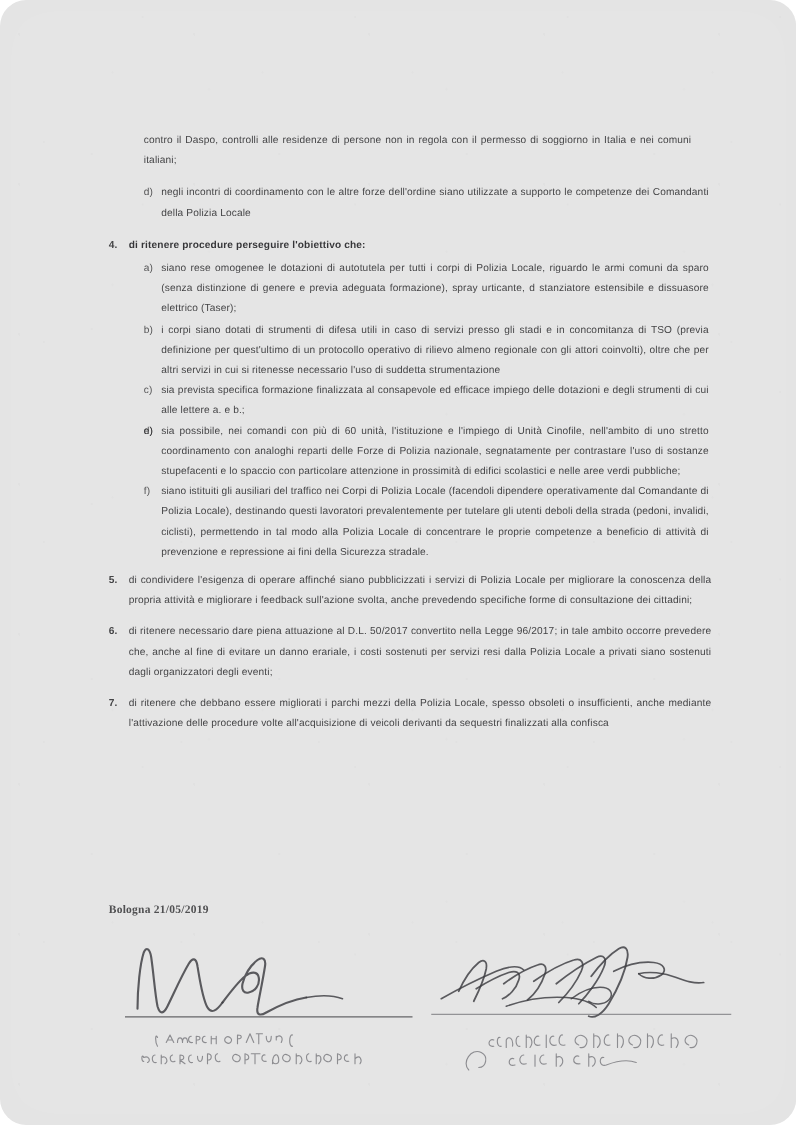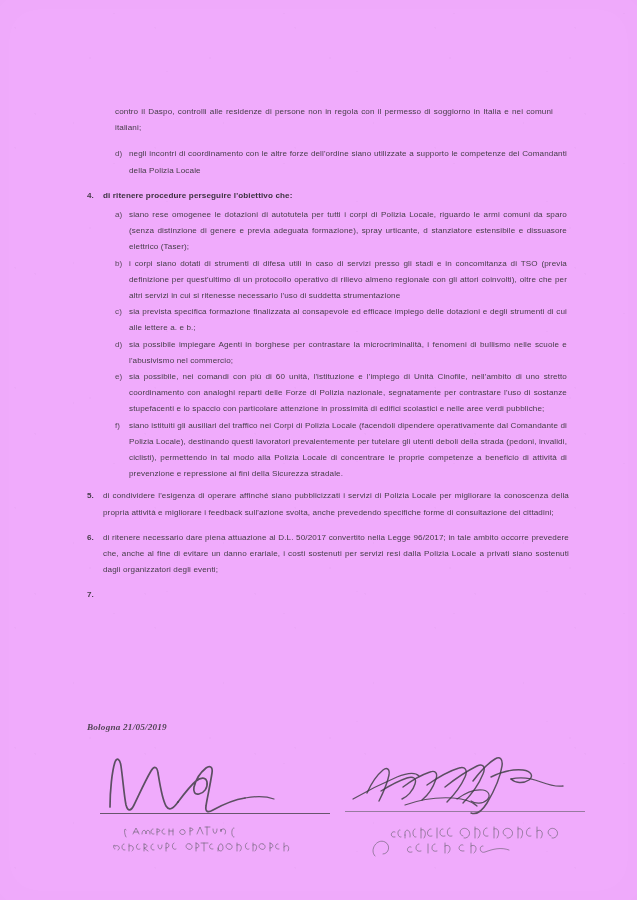--- a/index.html
+++ b/index.html
@@ -13,23 +13,24 @@
     height: 900px;
     position: relative;
     overflow: hidden;
     font-family: "Liberation Sans", sans-serif;
   }
 
   
   .page {
     position: absolute;
     inset: 0;
-    background: #f0abfc;
+    background: #e5e5e5;
     
     box-shadow: inset 0 0 40px rgba(0,0,0,0.012);
+    border-radius: 21px;
   }
 
   
   .scan-noise {
     position: absolute;
     inset: 0;
     pointer-events: none;
     opacity: .55;
     background-image:
       radial-gradient(circle at 11% 23%, rgba(0,0,0,.035) 0 1px, transparent 1px),
@@ -105,21 +106,20 @@
   .sp-l { height: 9px; }
 
   b, strong { font-weight: bold; color: #1f1f22; }
 
   
   .date-line {
     position: absolute;
     left: 87px;
     top: 722px;
     font-family: "Liberation Serif", serif;
-    font-style: italic;
     font-weight: bold;
     font-size: 9.2px;
     color: #2c2c2e;
     opacity: .8;
     letter-spacing: .2px;
   }
 
   
   .sig-area {
     position: absolute;
@@ -204,21 +204,20 @@
       <span>i corpi siano dotati di strumenti di difesa utili in caso di servizi presso gli stadi e in concomitanza di TSO (previa definizione per quest'ultimo di un protocollo operativo di rilievo almeno regionale con gli attori coinvolti), oltre che per altri servizi in cui si ritenesse necessario l'uso di suddetta strumentazione</span>
     </div>
 
     <div class="blk lettered">
       <span class="mk">c)</span>
       <span>sia prevista specifica formazione finalizzata al consapevole ed efficace impiego delle dotazioni e degli strumenti di cui alle lettere a. e b.;</span>
     </div>
 
     <div class="blk lettered">
       <span class="mk">d)</span>
-      <span>sia possibile impiegare Agenti in borghese per contrastare la microcriminalità, i fenomeni di bullismo nelle scuole e l'abusivismo nel commercio;</span>
     </div>
 
     <div class="blk lettered">
       <span class="mk">e)</span>
       <span>sia possibile, nei comandi con più di 60 unità, l'istituzione e l'impiego di Unità Cinofile, nell'ambito di uno stretto coordinamento con analoghi reparti delle Forze di Polizia nazionale, segnatamente per contrastare l'uso di sostanze stupefacenti e lo spaccio con particolare attenzione in prossimità di edifici scolastici e nelle aree verdi pubbliche;</span>
     </div>
 
     <div class="blk lettered">
       <span class="mk">f)</span>
       <span>siano istituiti gli ausiliari del traffico nei Corpi di Polizia Locale (facendoli dipendere operativamente dal Comandante di Polizia Locale), destinando questi lavoratori prevalentemente per tutelare gli utenti deboli della strada (pedoni, invalidi, ciclisti), permettendo in tal modo alla Polizia Locale di concentrare le proprie competenze a beneficio di attività di prevenzione e repressione ai fini della Sicurezza stradale.</span>
@@ -235,20 +234,21 @@
 
     <div class="blk numbered">
       <span class="mk">6.</span>
       <span>di ritenere necessario dare piena attuazione al D.L. 50/2017 convertito nella Legge 96/2017; in tale ambito occorre prevedere che, anche al fine di evitare un danno erariale, i costi sostenuti per servizi resi dalla Polizia Locale a privati siano sostenuti dagli organizzatori degli eventi;</span>
     </div>
 
     <div class="sp-l"></div>
 
     <div class="blk numbered">
       <span class="mk">7.</span>
+      <span>di ritenere che debbano essere migliorati i parchi mezzi della Polizia Locale, spesso obsoleti o insufficienti, anche mediante l'attivazione delle procedure volte all'acquisizione di veicoli derivanti da sequestri finalizzati alla confisca</span>
     </div>
 
   </div>
 
   <div class="date-line">Bologna 21/05/2019</div>
 
   <div class="sig-area">
 
     <div class="sig-block sig-left">
       <svg class="sig-ink" viewBox="0 0 230 62" preserveAspectRatio="none">

